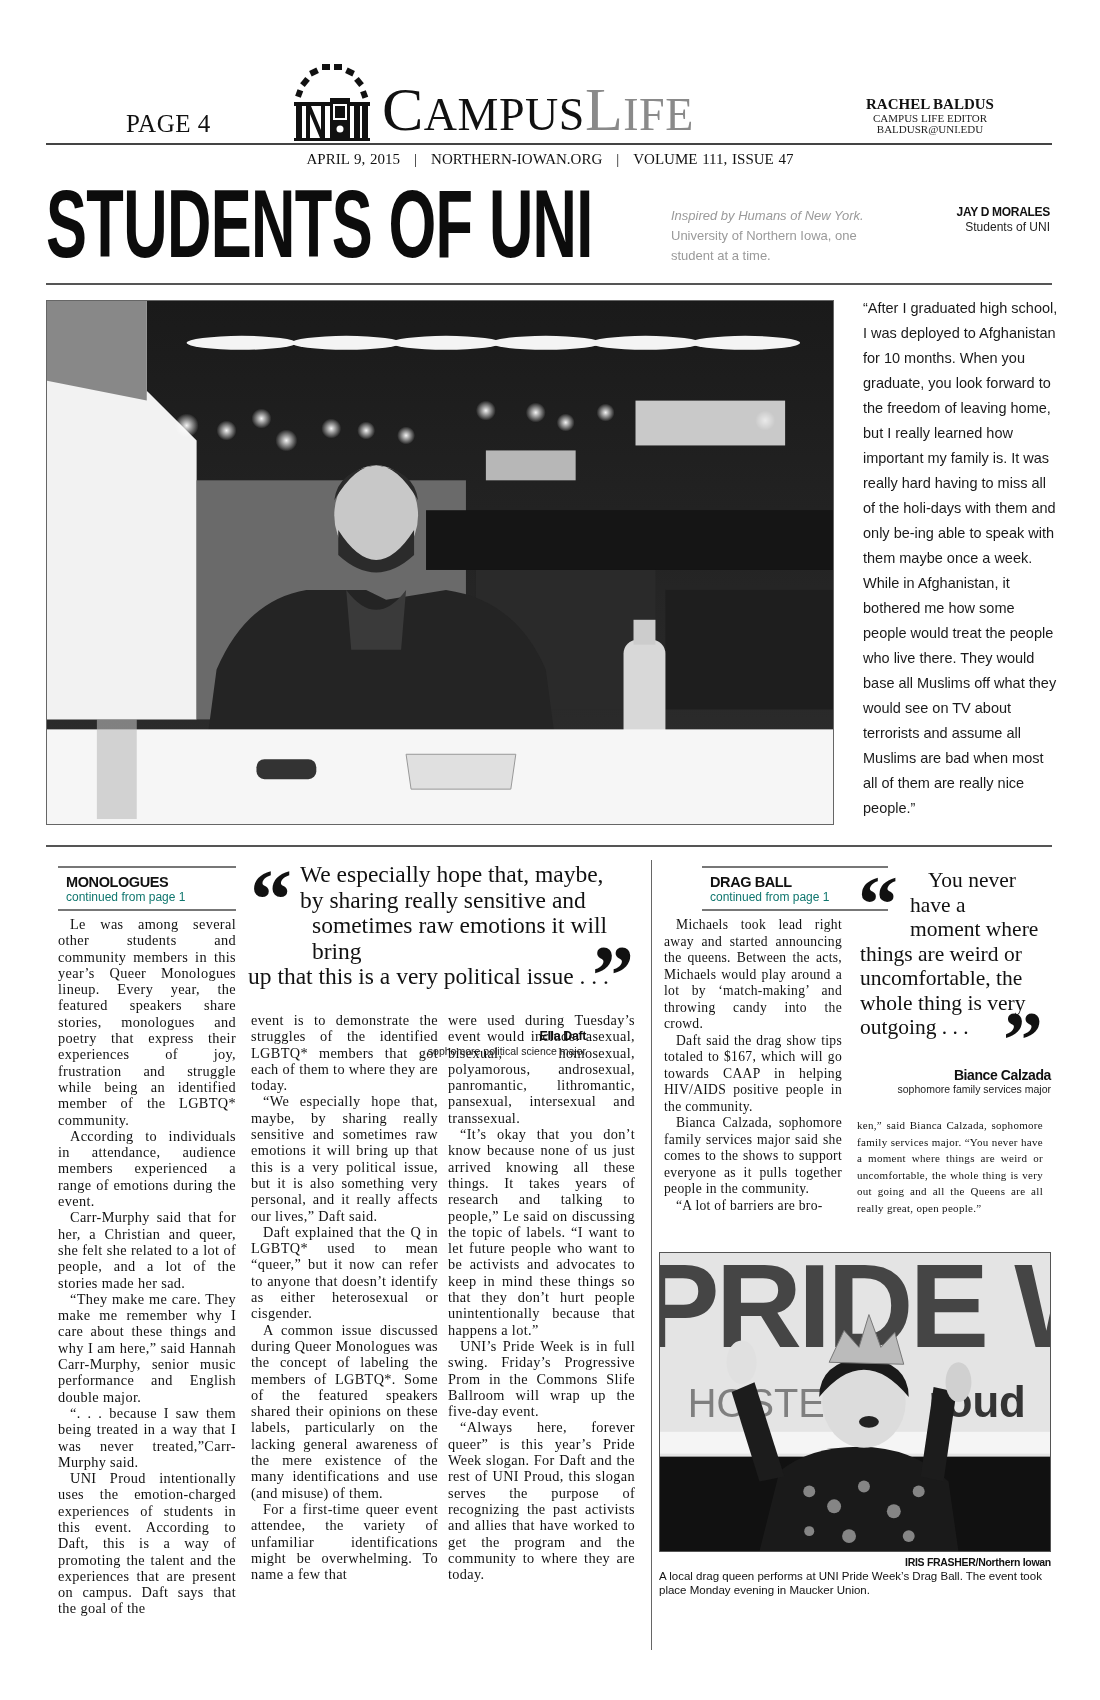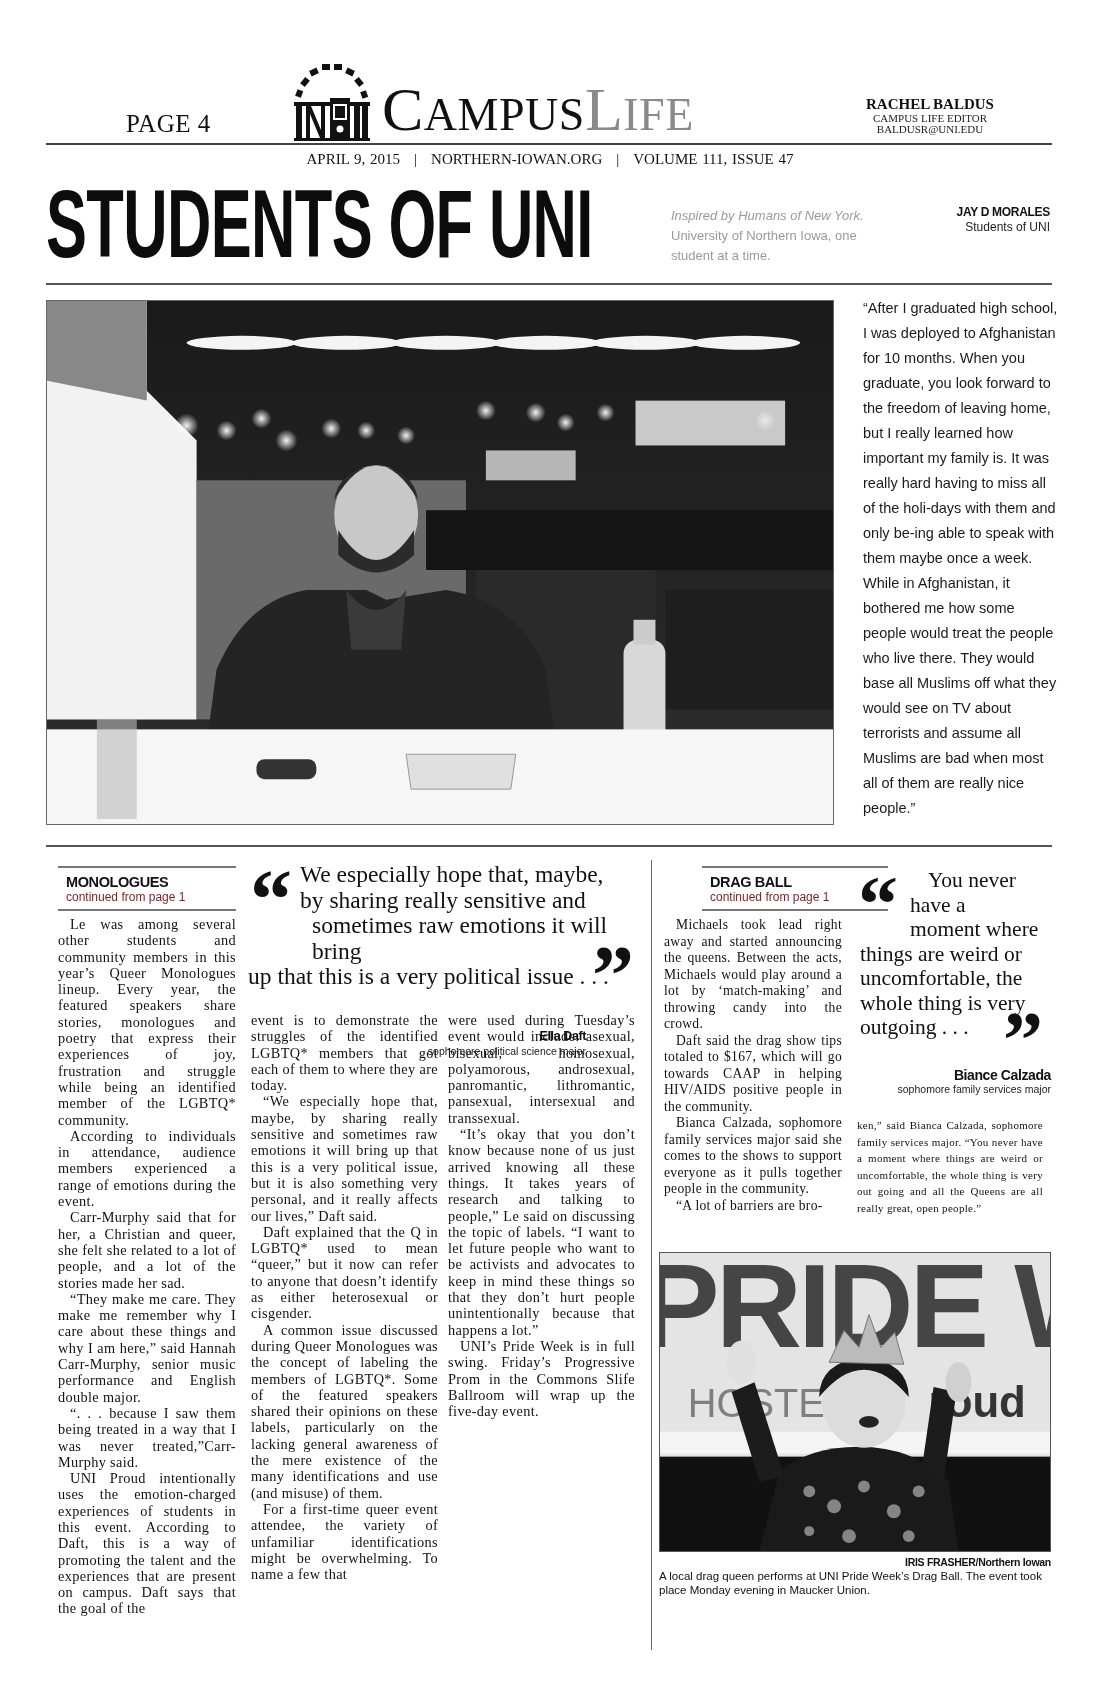--- a/index.html
+++ b/index.html
@@ -35,21 +35,21 @@
   .photo-main { left: 46px; top: 300px; width: 788px; height: 525px; border: 1px solid #666; overflow: hidden; background: #222; }
   .photo-main svg { width: 100%; height: 100%; display: block; }
 
   
   .feature-quote { left: 863px; top: 296px; width: 195px; font-family: "Liberation Sans", sans-serif; font-size: 14.5px; line-height: 25px; color: #1a1a1a; }
   .rule-mid { left: 46px; top: 845px; width: 1006px; height: 2px; background: #555; }
 
   
   .kicker-box { border-top: 2px solid #777; border-bottom: 2px solid #777; padding: 6px 8px 5px 8px; font-family: "Liberation Sans", sans-serif; }
   .kicker-box .k1 { font-weight: bold; font-size: 14.5px; line-height: 16px; letter-spacing: -0.4px; }
-  .kicker-box .k2 { font-size: 12px; line-height: 14px; color: #7f1d1d; }
+  .kicker-box .k2 { font-size: 12px; line-height: 14px; color: #0f766e; }
 
   .col { font-size: 14.3px; line-height: 16.3px; text-align: justify; color: #111; letter-spacing: 0.35px; }
   .col p { text-indent: 12px; }
   .col p.noindent { text-indent: 0; }
 
   .kicker-mono { left: 58px; top: 866px; width: 178px; }
   .col1 { left: 58px; top: 916px; width: 178px; }
   .col2 { left: 251px; top: 1012px; width: 187px; }
   .col3 { left: 448px; top: 1012px; width: 187px; }
 
@@ -249,20 +249,21 @@
   <p>“We especially hope that, maybe, by sharing really sensitive and sometimes raw emotions it will bring up that this is a very political issue, but it is also something very personal, and it really affects our lives,” Daft said.</p>
   <p>Daft explained that the Q in LGBTQ* used to mean “queer,” but it now can refer to anyone that doesn’t identify as either heterosexual or cisgender.</p>
   <p>A common issue discussed during Queer Monologues was the concept of labeling the members of LGBTQ*. Some of the featured speakers shared their opinions on these labels, particularly on the lacking general awareness of the mere existence of the many identifications and use (and misuse) of them.</p>
   <p>For a first-time queer event attendee, the variety of unfamiliar identifications might be overwhelming. To name a few that</p>
 </div>
 
 <div class="abs col col3">
   <p class="noindent">were used during Tuesday’s event would include: asexual, bisexual, homosexual, polyamorous, androsexual, panromantic, lithromantic, pansexual, intersexual and transsexual.</p>
   <p>“It’s okay that you don’t know because none of us just arrived knowing all these things. It takes years of research and talking to people,” Le said on discussing the topic of labels. “I want to let future people who want to be activists and advocates to keep in mind these things so that they don’t hurt people unintentionally because that happens a lot.”</p>
   <p>UNI’s Pride Week is in full swing. Friday’s Progressive Prom in the Commons Slife Ballroom will wrap up the five-day event.</p>
+  <p>“Always here, forever queer” is this year’s Pride Week slogan. For Daft and the rest of UNI Proud, this slogan serves the purpose of recognizing the past activists and allies that have worked to get the program and the community to where they are today.</p>
 </div>
 
 <div class="abs vrule"></div>
 
 <div class="abs kicker-box kicker-drag">
   <div class="k1">DRAG BALL</div>
   <div class="k2">continued from page 1</div>
 </div>
 
 <div class="abs col col4">

